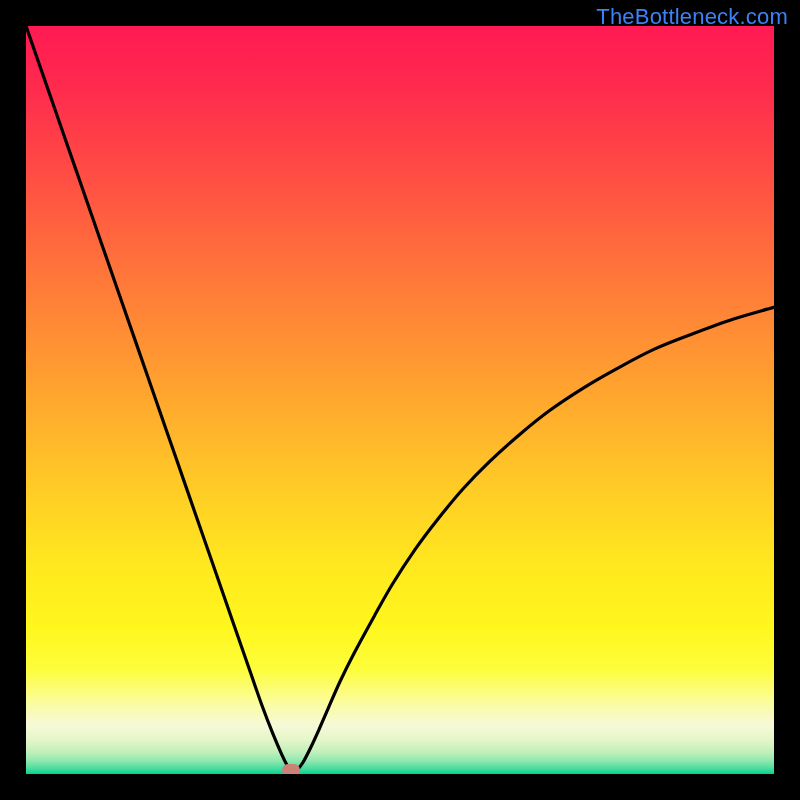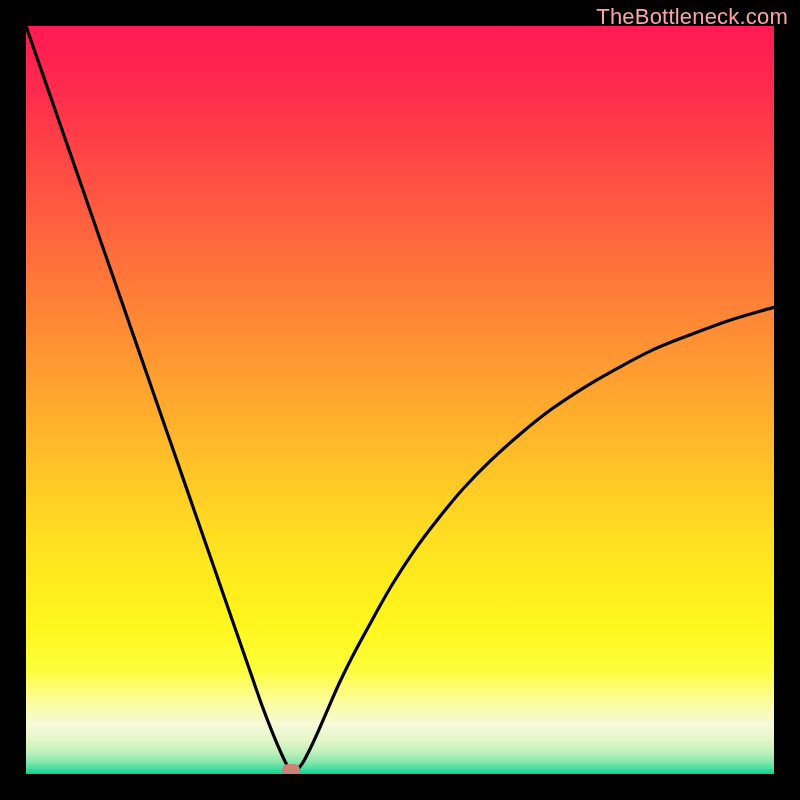--- a/index.html
+++ b/index.html
@@ -44,21 +44,21 @@
     width: 18px;
     height: 12px;
     border-radius: 6px;
     background: #cb8277;
     transform: translate(-50%, -50%);
   }
   .watermark {
     position: absolute;
     top: 4px;
     right: 12px;
-    color: #fca5a5;
+    color: #3b82f6;
     font-size: 22px;
     font-weight: 400;
     letter-spacing: 0.2px;
     user-select: none;
   }
 </style>
 </head>
 <body>
 
 <div class="frame">

